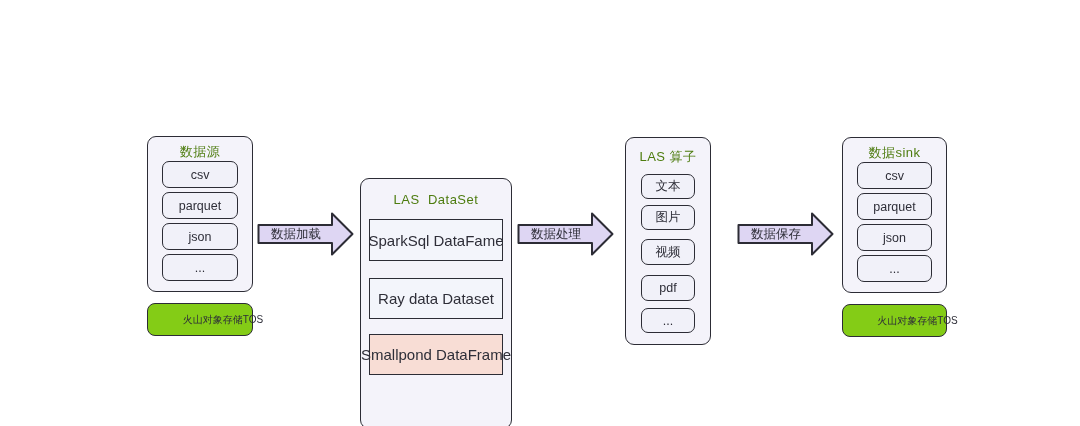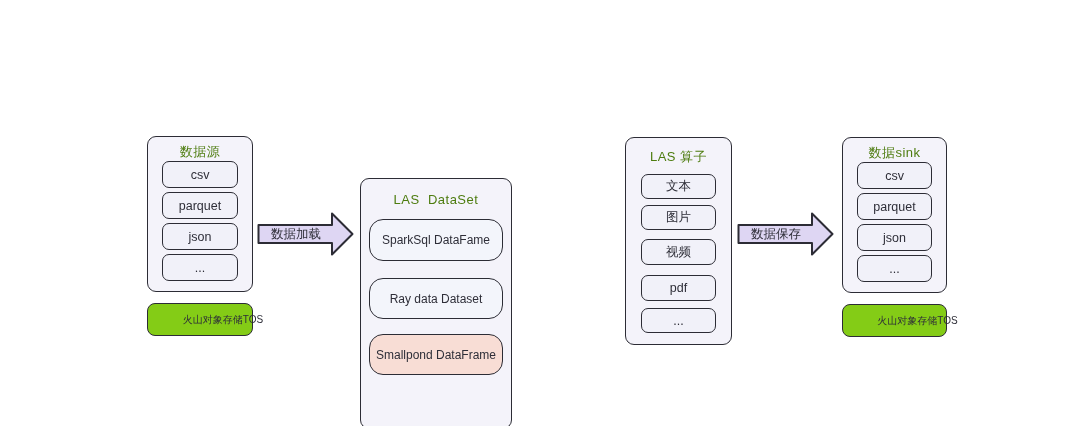--- a/index.html
+++ b/index.html
@@ -41,22 +41,22 @@
     border: 1.4px solid #2c2c35;
     border-radius: 7px;
     display: flex;
     align-items: center;
     justify-content: center;
     font-size: 12.5px;
     white-space: nowrap;
   }
   .pill.dataset {
     background: #f3f5fb;
-    font-size: 12px;
-    border-radius: 14px;
+    font-size: 15px;
+    border-radius: 0;
   }
   .pill.highlight {
     background: #f8ddd5;
   }
   .tos {
     position: absolute;
     box-sizing: border-box;
     background: #84cc16;
     border: 1.6px solid #2c2c35;
     border-radius: 8px;
@@ -112,22 +112,28 @@
     <span class="arrow-label">数据加载</span>
   </div>
 
   <section class="panel" style="left:360px; top:133px; width:152px; height:251px;margin-top:45px;">
     <div class="panel-title" style="top:13px;">LAS  DataSet</div>
     <div class="pill dataset" style="left:8px; right:8px; top:40px; height:42px;">SparkSql DataFame</div>
     <div class="pill dataset highlight" style="left:8px; right:8px; top:155px; height:41px;">Smallpond DataFrame</div>
     <div class="pill dataset" style="left:8px; right:8px; top:99px; height:41px;">Ray data Dataset</div>
   </section>
 
+  <div class="arrow" style="left:517px; top:211px;">
+    <svg width="97" height="46" viewBox="0 0 97 46">
+      <polygon points="1.5,14 75,14 75,2.5 95.5,23 75,43.5 75,32 1.5,32"></polygon>
+    </svg>
+    <span class="arrow-label">数据处理</span>
+  </div>
 
-  <section class="panel" style="left:625px; top:137px; width:107px; height:208px;">
+  <section class="panel" style="left:625px; top:137px; width:86px; height:208px;">
     <div class="panel-title" style="top:10px;">LAS 算子</div>
     <div class="pill" style="left:15px; right:15px; top:36px; height:25px;">文本</div>
     <div class="pill" style="left:15px; right:15px; top:67px; height:25px;">图片</div>
     <div class="pill" style="left:15px; right:15px; top:101px; height:26px;">视频</div>
     <div class="pill" style="left:15px; right:15px; top:137px; height:26px;text-align:center;">pdf</div>
     <div class="pill" style="left:15px; right:15px; top:170px; height:25px;">...</div>
   </section>
 
   <div class="arrow" style="left:737px; top:211px;">
     <svg width="97" height="46" viewBox="0 0 97 46">

